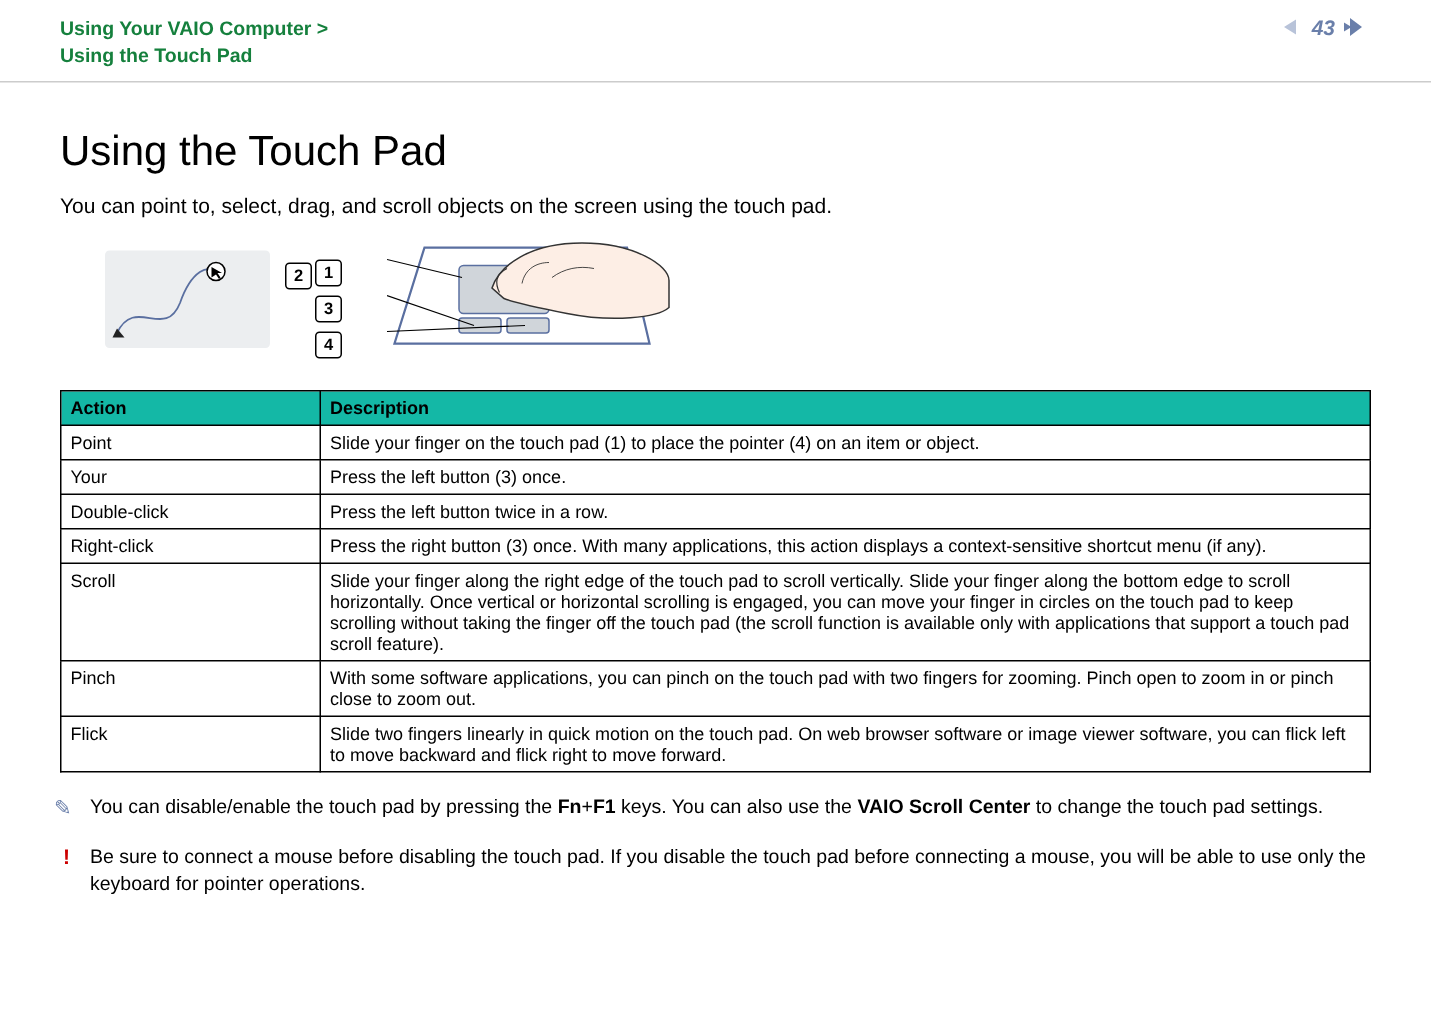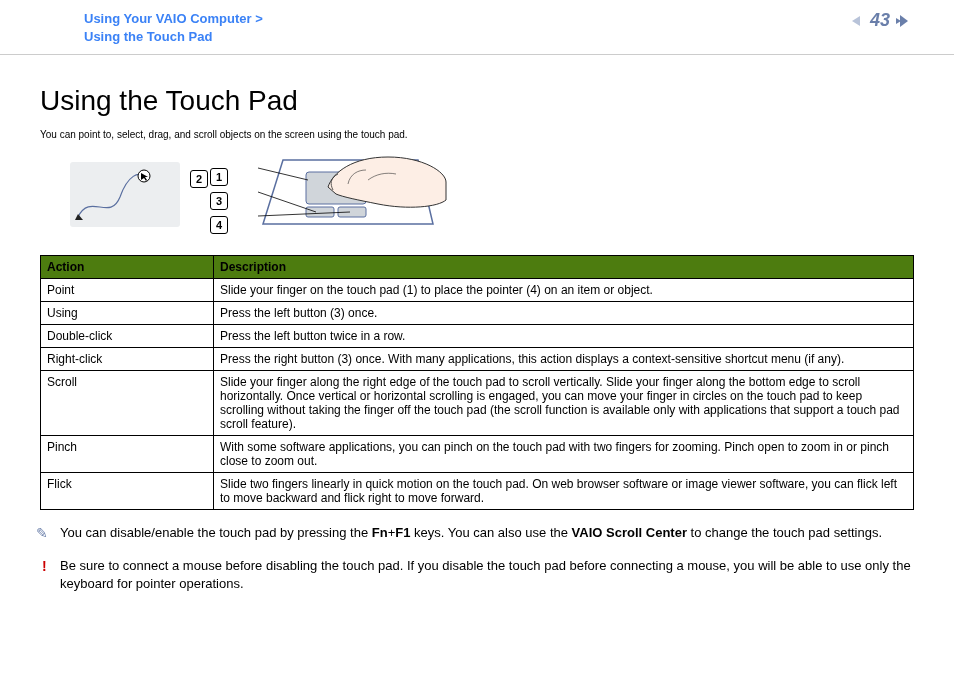--- a/index.html
+++ b/index.html
@@ -11,46 +11,45 @@
     width: 954px;
   }
   .header {
     padding: 10px 40px 8px 40px;
     display: flex;
     justify-content: space-between;
     align-items: flex-start;
     border-bottom: 1px solid #ccc;
   }
   .breadcrumb {
-    color: #3b82f6;
+    color: #15803d;
     font-weight: bold;
     font-size: 13px;
     line-height: 1.4;
-    margin-left: 44px;
   }
   .page-nav {
     display: flex;
     align-items: center;
     gap: 6px;
     color: #6a7faa;
     font-weight: bold;
     font-style: italic;
-    font-size: 18px;
+    font-size: 14px;
   }
   .page-nav svg { display: block; }
   .content {
     padding: 20px 40px 30px 40px;
   }
   h1 {
     font-weight: normal;
     font-size: 28px;
     margin: 10px 0 6px 0;
   }
   .intro {
-    font-size: 10px;
+    font-size: 14px;
     margin: 12px 0 12px 0;
   }
   .illustration-row {
     display: flex;
     gap: 30px;
     align-items: center;
     margin: 10px 0 18px 30px;
   }
   .screen-illus {
     width: 110px;
@@ -91,21 +90,21 @@
     margin-bottom: 14px;
   }
   table.actions th, table.actions td {
     border: 1px solid #000;
     padding: 4px 6px;
     text-align: left;
     vertical-align: top;
   }
   table.actions th {
     font-weight: bold;
-    background: #4d7c0f;
+    background: #14b8a6;
   }
   table.actions td.action-col {
     width: 160px;
   }
   .note {
     font-size: 13px;
     margin: 8px 0 0 20px;
     line-height: 1.4;
     position: relative;
   }
@@ -198,21 +197,21 @@
         <th>Action</th>
         <th>Description</th>
       </tr>
     </thead>
     <tbody id="table-body">
         <tr>
           <td class="action-col">Point</td>
           <td>Slide your finger on the touch pad (1) to place the pointer (4) on an item or object.</td>
         </tr>
         <tr>
-          <td class="action-col">Using</td>
+          <td class="action-col">Your</td>
           <td>Press the left button (3) once.</td>
         </tr>
         <tr>
           <td class="action-col">Double-click</td>
           <td>Press the left button twice in a row.</td>
         </tr>
         <tr>
           <td class="action-col">Right-click</td>
           <td>Press the right button (3) once. With many applications, this action displays a context-sensitive shortcut menu (if any).</td>
         </tr>

